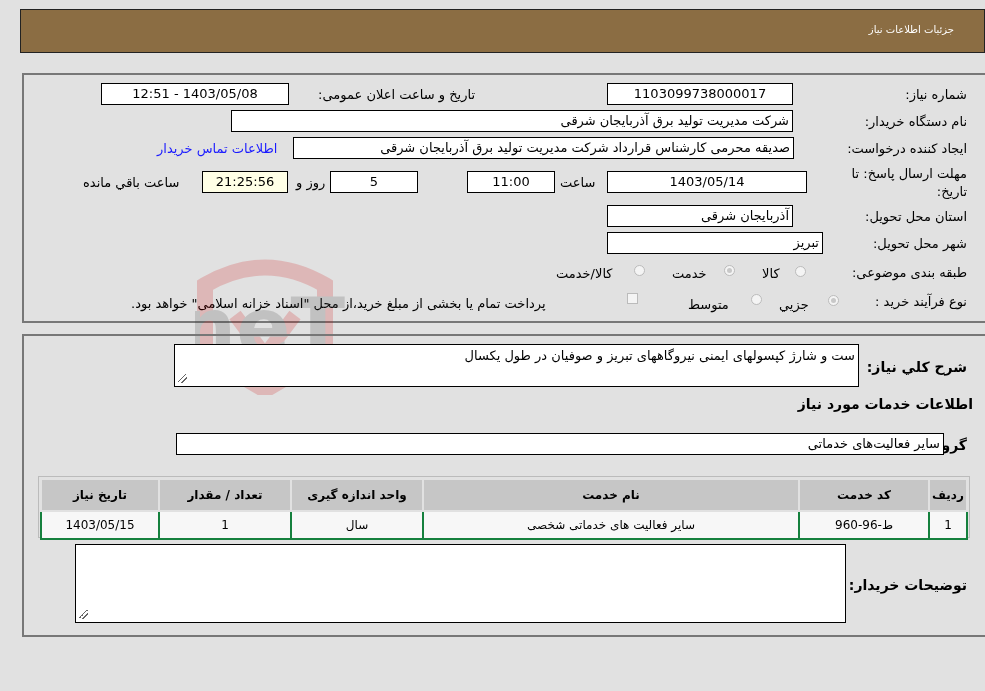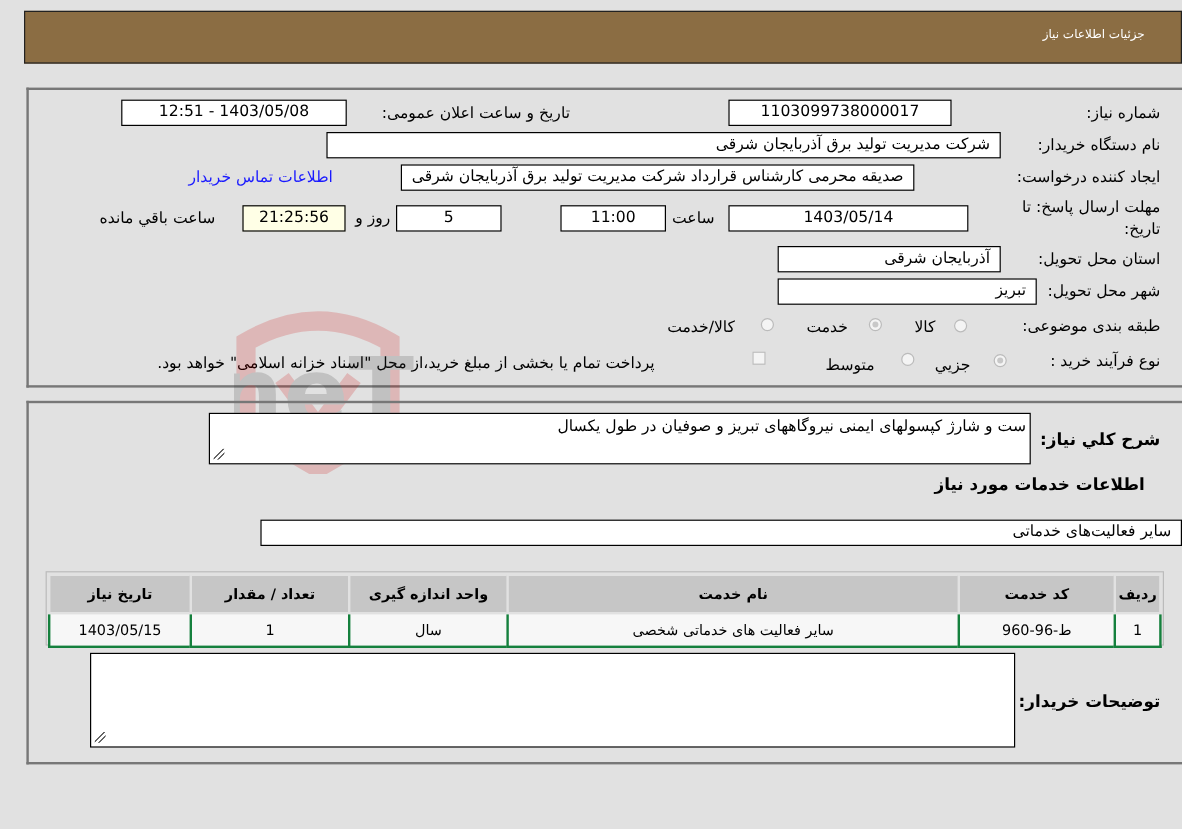--- a/index.html
+++ b/index.html
@@ -15,21 +15,21 @@
   .header .title { position:absolute; right:30px; top:14px; color:#fff; font-size:10px; }
   .panel { border:2px solid #777; border-right:none; border-bottom:2px solid #777; box-sizing:border-box; }
   .panel1 { left:22px; top:73px; width:963px; height:250px; border-top:2px solid #777; border-left:2px solid #777; }
   .panel2 { left:22px; top:334px; width:963px; height:303px; border-top:2px solid #777; border-left:2px solid #777; }
   .lbl { position:absolute; font-size:13px; white-space:nowrap; }
   .box {
     position:absolute; background:#fff; border:1px solid #000; box-sizing:border-box;
     font-size:13px; line-height:20px; height:22px; white-space:nowrap; overflow:hidden;
   }
   .center { text-align:center; }
-  .right { text-align:right; padding-right:8px;margin-left:41px; }
+  .right { text-align:right; padding-right:3px; }
   .yellow { background:#ffffe6; }
   .link { color:#1a1aff; }
   .radio {
     position:absolute; width:11px; height:11px; border-radius:50%; border:1px solid #bbb;
     background:#f4f4f4; box-sizing:border-box;
   }
   .radio.on::after {
     content:""; position:absolute; left:2px; top:2px; width:5px; height:5px; border-radius:50%; background:#c8c8c8;
   }
   .check { position:absolute; width:11px; height:11px; border:1px solid #bbb; background:#f4f4f4; box-sizing:border-box; }
@@ -57,21 +57,21 @@
 
 <span class="lbl" style="right:18px;top:87px;">شماره نیاز:</span>
 <div class="box center" style="left:607px;top:83px;width:186px;">1103099738000017</div>
 <span class="lbl" style="right:510px;top:87px;">تاریخ و ساعت اعلان عمومی:</span>
 <div class="box center" style="left:101px;top:83px;width:188px;">1403/05/08 - 12:51</div>
 
 <span class="lbl" style="right:18px;top:114px;">نام دستگاه خریدار:</span>
 <div class="box right" style="left:231px;top:110px;width:562px;">شرکت مدیریت تولید برق آذربایجان شرقی</div>
 
 <span class="lbl" style="right:18px;top:141px;">ایجاد کننده درخواست:</span>
-<div class="box right" style="left:293px;top:137px;width:428px;">صدیقه محرمی کارشناس قرارداد شرکت مدیریت تولید برق آذربایجان شرقی</div>
+<div class="box right" style="left:293px;top:137px;width:501px;">صدیقه محرمی کارشناس قرارداد شرکت مدیریت تولید برق آذربایجان شرقی</div>
 <span class="lbl link" style="left:157px;top:141px;">اطلاعات تماس خریدار</span>
 
 <span class="lbl" style="right:18px;top:165px;white-space:normal;width:140px;line-height:18px;">مهلت ارسال پاسخ: تا تاریخ:</span>
 <div class="box center" style="left:607px;top:171px;width:200px;">1403/05/14</div>
 <span class="lbl" style="left:560px;top:175px;">ساعت</span>
 <div class="box center" style="left:467px;top:171px;width:88px;">11:00</div>
 <div class="box center" style="left:330px;top:171px;width:88px;">5</div>
 <span class="lbl" style="left:296px;top:175px;">روز و</span>
 <div class="box center yellow" style="left:202px;top:171px;width:86px;">21:25:56</div>
 <span class="lbl" style="left:83px;top:175px;">ساعت باقي مانده</span>
@@ -104,21 +104,21 @@
 </svg>
 
 <div class="abs panel panel2"></div>
 
 <span class="lbl bold" style="right:18px;top:359px;margin-left:44px;">شرح کلي نیاز:</span>
 <div class="textarea" style="left:174px;top:344px;width:685px;height:43px;">
   <div style="padding:3px 3px 0 0;">ست و شارژ کپسولهای ایمنی نیروگاههای تبریز و صوفیان در طول یکسال</div>
   <span class="grip"></span>
 </div>
 
-<span class="lbl bold" style="right:31px;top:396px;">اطلاعات خدمات مورد نیاز</span>
+<span class="lbl bold" style="right:12px;top:396px;">اطلاعات خدمات مورد نیاز</span>
 
 <span class="lbl bold" style="right:18px;top:437px;">گروه خدمت:</span>
 <div class="box right" style="left:176px;top:433px;width:768px;">سایر فعالیت‌های خدماتی</div>
 
 <div class="tablewrap"></div>
 <table class="grid" style="left:40px;top:478px;width:928px;">
   <thead>
     <tr>
       <th style="width:34px;">ردیف</th>
       <th style="width:126px;">کد خدمت</th>

